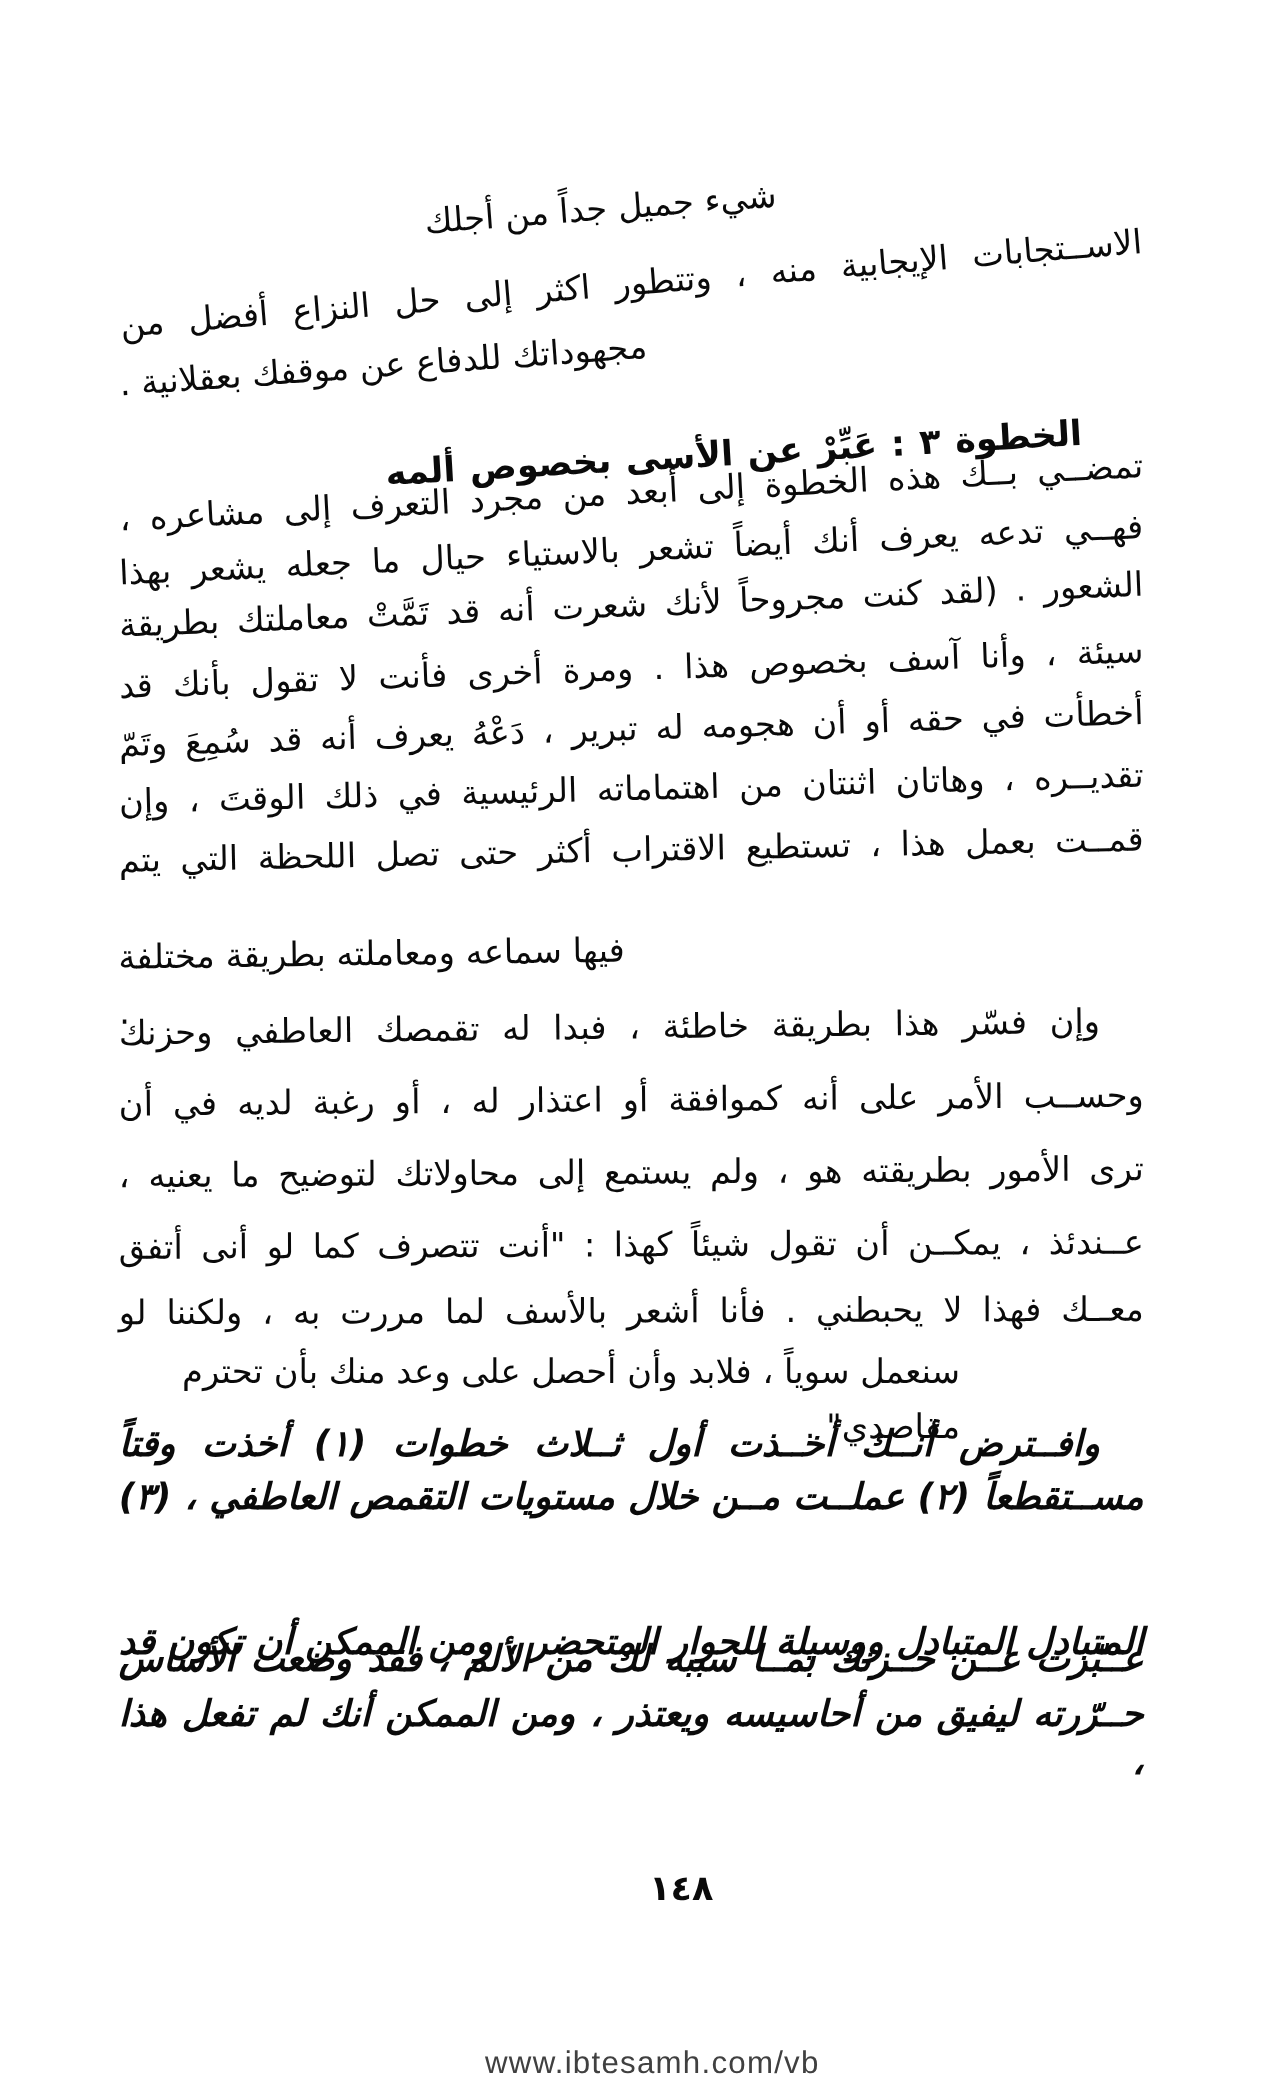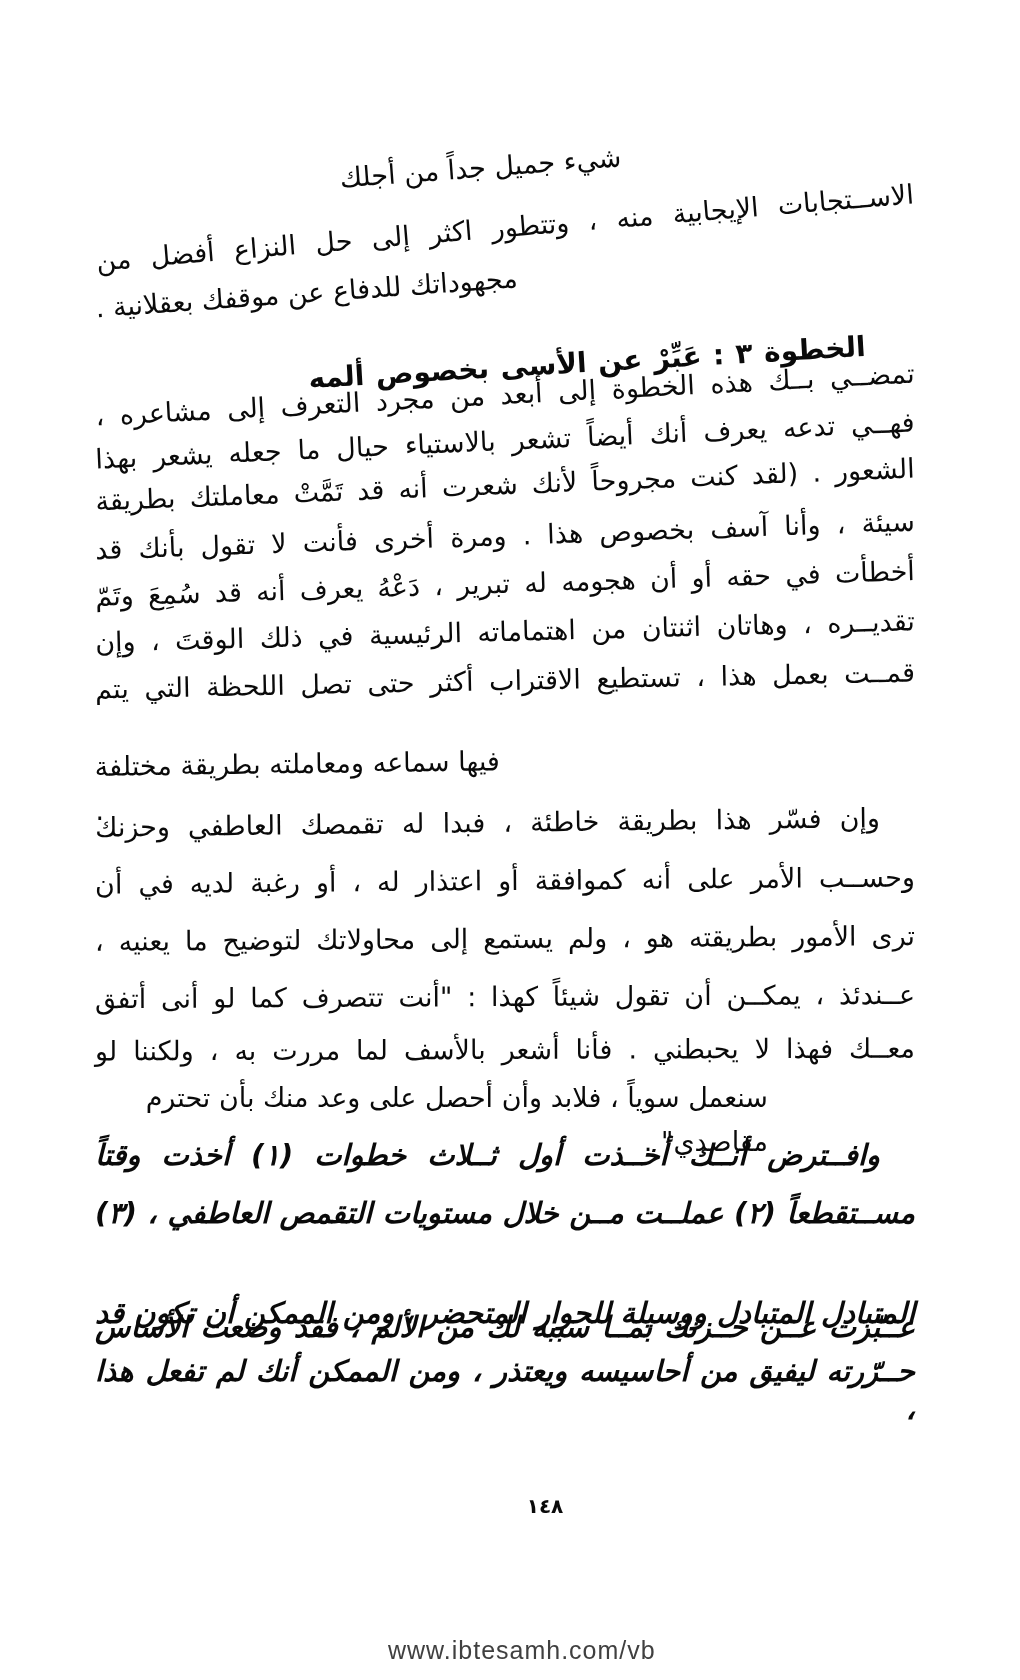--- a/index.html
+++ b/index.html
@@ -36,28 +36,28 @@
   .l9 {left:95px;  top:610px; transform:rotate(-1.5deg);}
   .l10{left:95px;  top:659px; transform:rotate(-1.2deg);}
   .l11{left:95px;  top:742px; width:420px; transform:rotate(-0.8deg);}
   .l12{left:95px;  top:801px; width:785px; transform:rotate(-0.7deg);}
   .l13{left:95px;  top:859px; transform:rotate(-0.5deg);}
   .l14{left:95px;  top:917px; transform:rotate(-0.4deg);}
   .l15{left:95px;  top:975px; transform:rotate(-0.3deg);}
   .l16{left:95px;  top:1028px; transform:rotate(-0.2deg);}
   .l17{left:78px;  top:1076px; width:690px; transform:rotate(0deg);text-align:right;}
   .l18{left:95px;  top:1136px; width:785px; transform:rotate(0deg);}
-  .l19{left:95px;  top:1178px; transform:rotate(0deg);margin-top:16px;}
+  .l19{left:95px;  top:1178px; transform:rotate(0deg);}
   .l20{left:95px;  top:1308px; transform:rotate(0deg);}
   .l21{left:95px;  top:1294px; transform:rotate(0deg);}
   .l22{left:95px;  top:1352px; transform:rotate(0deg);}
   .pagenum{
     position:absolute; left:500px; top:1494px; width:90px;
     direction:rtl; text-align:center;
-    font-size:20px; font-weight:bold; letter-spacing:6px;
+    font-size:28px; font-weight:bold; letter-spacing:6px;
   }
   .watermark{
     position:absolute; left:388px; top:1636px;
     font-family:"Liberation Sans","DejaVu Sans",sans-serif;
     font-size:25px; letter-spacing:1px;
     color:#404040;
   }
 </style>
 </head>
 <body>

